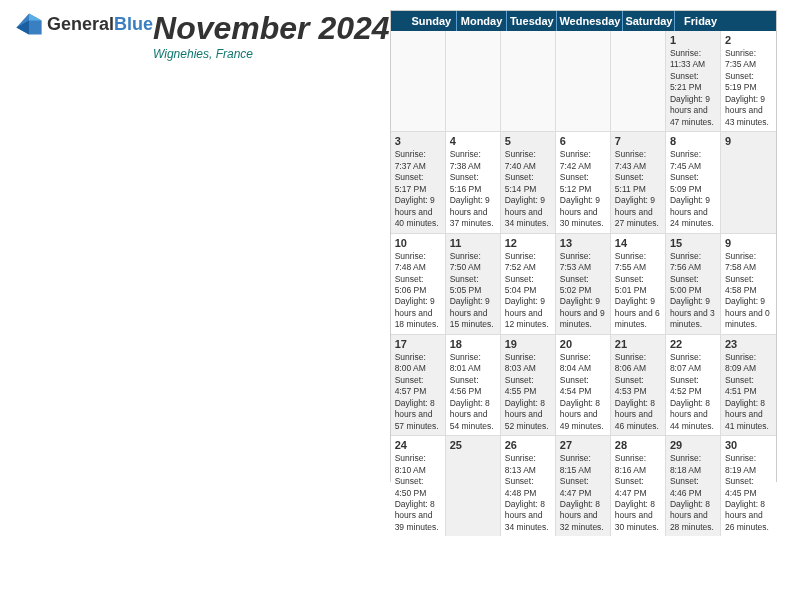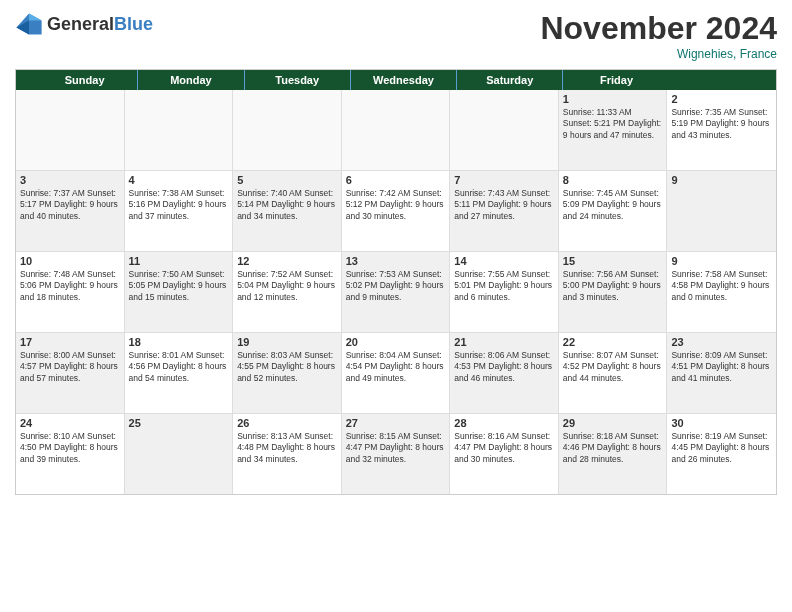--- a/index.html
+++ b/index.html
@@ -8,21 +8,21 @@
       background: #fff;
       width: 792px;
       height: 612px;
       overflow: hidden;
     }
     .page {
       width: 792px;
       height: 492px;
       padding: 10px 15px;
       display: flex;
-      flex-direction: column;
+      flex-direction: row;
     }
     .header {
       display: flex;
       justify-content: space-between;
       align-items: flex-start;
       margin-bottom: 8px;
     }
     .logo {
       display: flex;
       align-items: center;
@@ -38,41 +38,41 @@
       font-size: 18px;
       font-weight: bold;
       color: #3a7fc1;
       line-height: 1;
     }
     .logo-icon {
       width: 28px;
       height: 28px;
     }
     .title-block {
-      text-align: right;
+      font-style: italic;
     }
     .month-title {
       font-size: 32px;
       font-weight: bold;
       color: #333;
     }
     .location-title {
       font-size: 12px;
       color: #0f766e;
     }
     .calendar {
       flex: 1;
       display: flex;
       flex-direction: column;
       border: 1px solid #ccc;
     }
     .cal-header {
       display: grid;
       grid-template-columns: repeat(7, 1fr);
-      background: #14532d;
+      background: #0c4a6e;
       padding-left: 16px;
     }
     .cal-header-cell {
       color: #fff;
       font-size: 11px;
       font-weight: bold;
       text-align: center;
       padding: 4px 2px;
       border-right: 1px solid #5a9fd4;
     }

